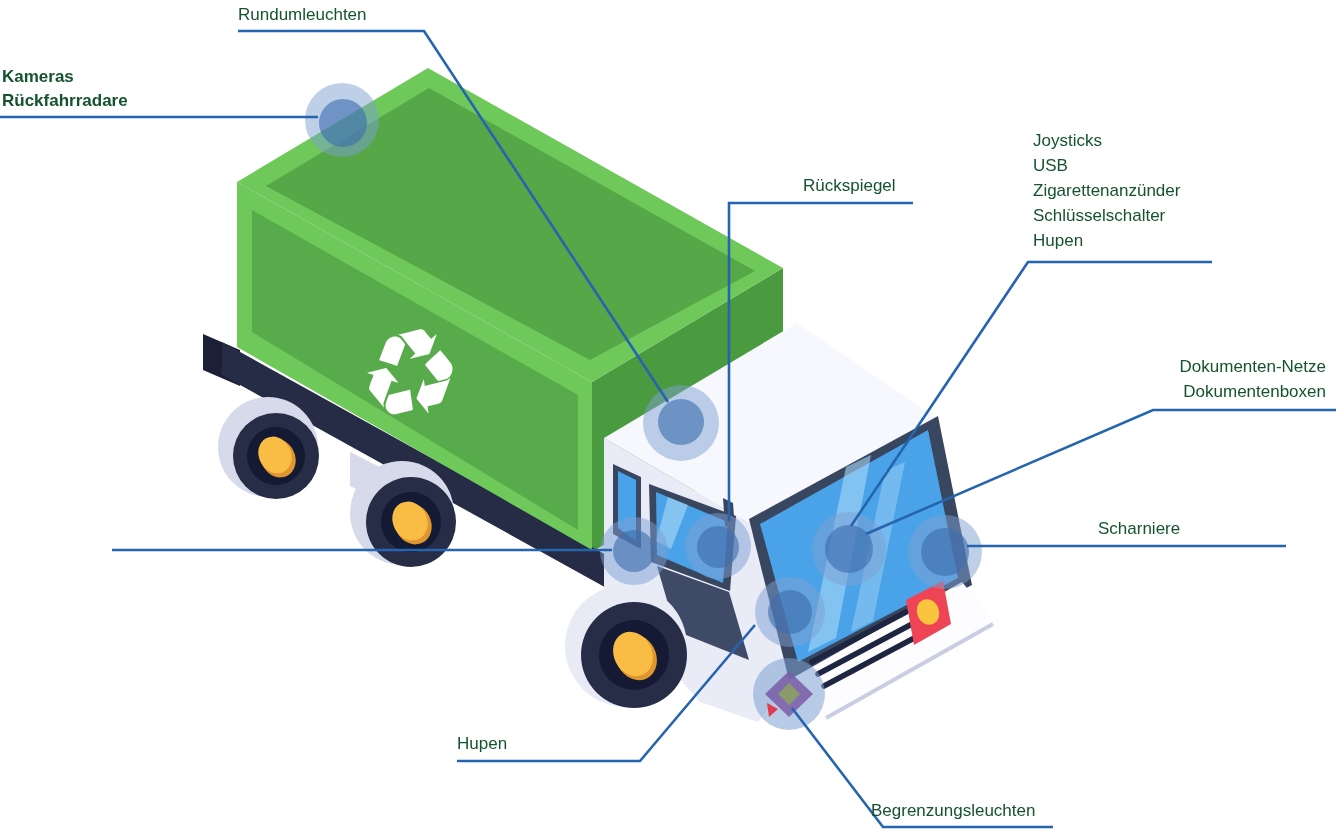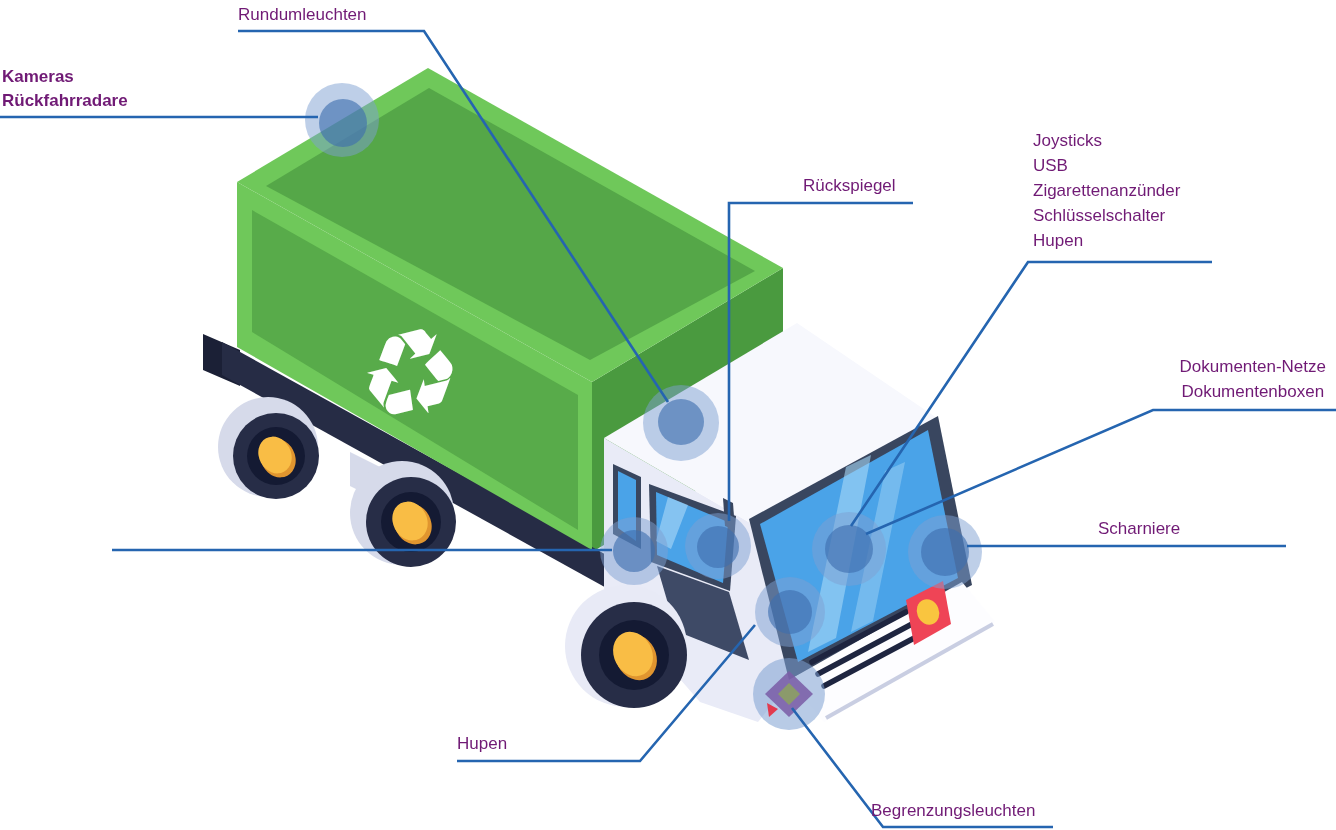--- a/index.html
+++ b/index.html
@@ -7,28 +7,28 @@
     position:relative;
     width:1336px;
     height:830px;
     background:#ffffff;
     overflow:hidden;
     font-family:"Liberation Sans", sans-serif;
   }
   .stage svg{position:absolute;left:0;top:0;}
   .label{
     position:absolute;
-    color:#701a75;
+    color:#14532d;
     font-size:17px;
     line-height:25px;
     white-space:nowrap;
     z-index:5;
   }
   .label.tight{line-height:24px;font-weight:bold;}
-  .label.right{text-align:center;}
+  .label.right{text-align:right;}
 </style>
 </head>
 <body>
 
 <div class="stage">
 
   <svg width="1336" height="830" viewBox="0 0 1336 830">
 
     <g>
 

